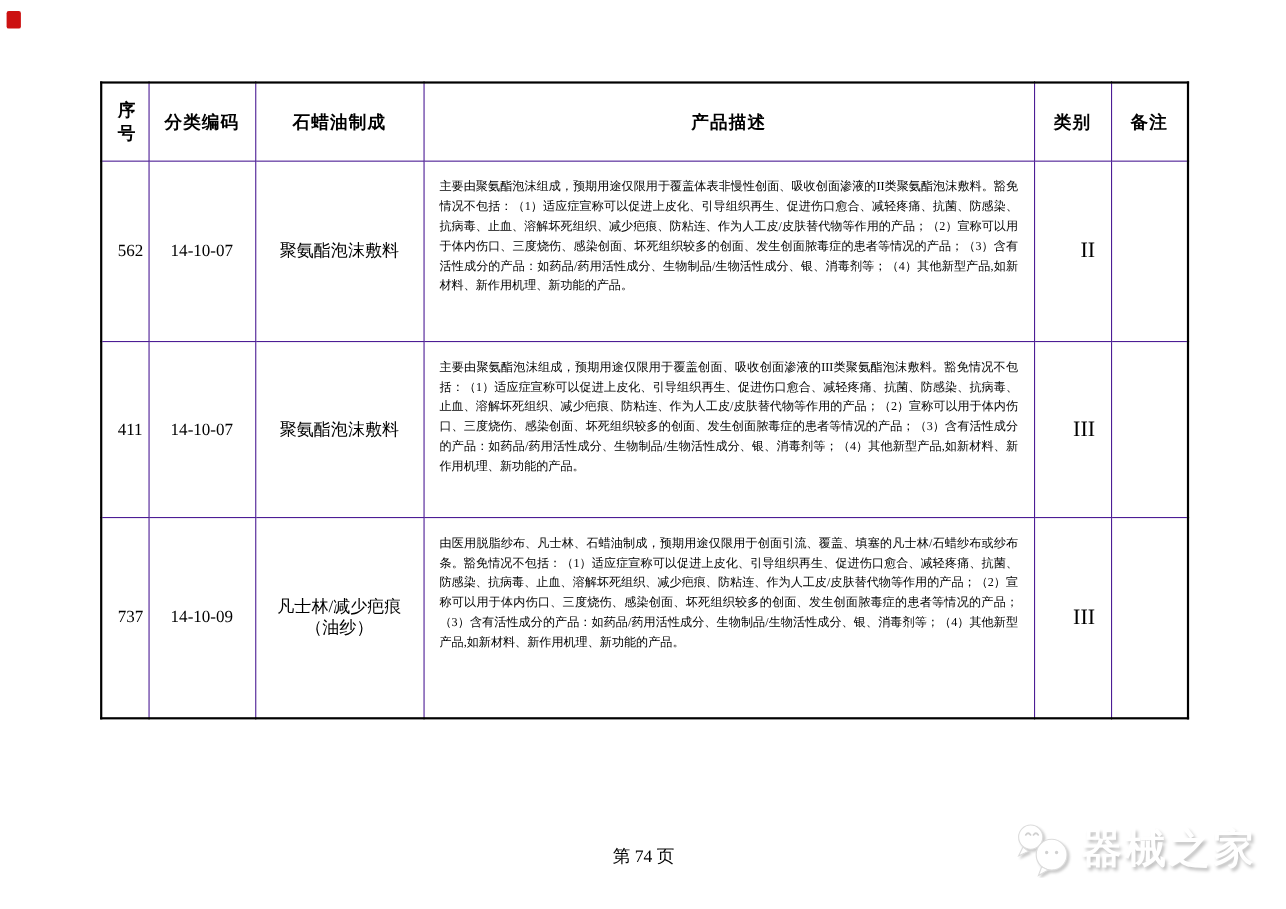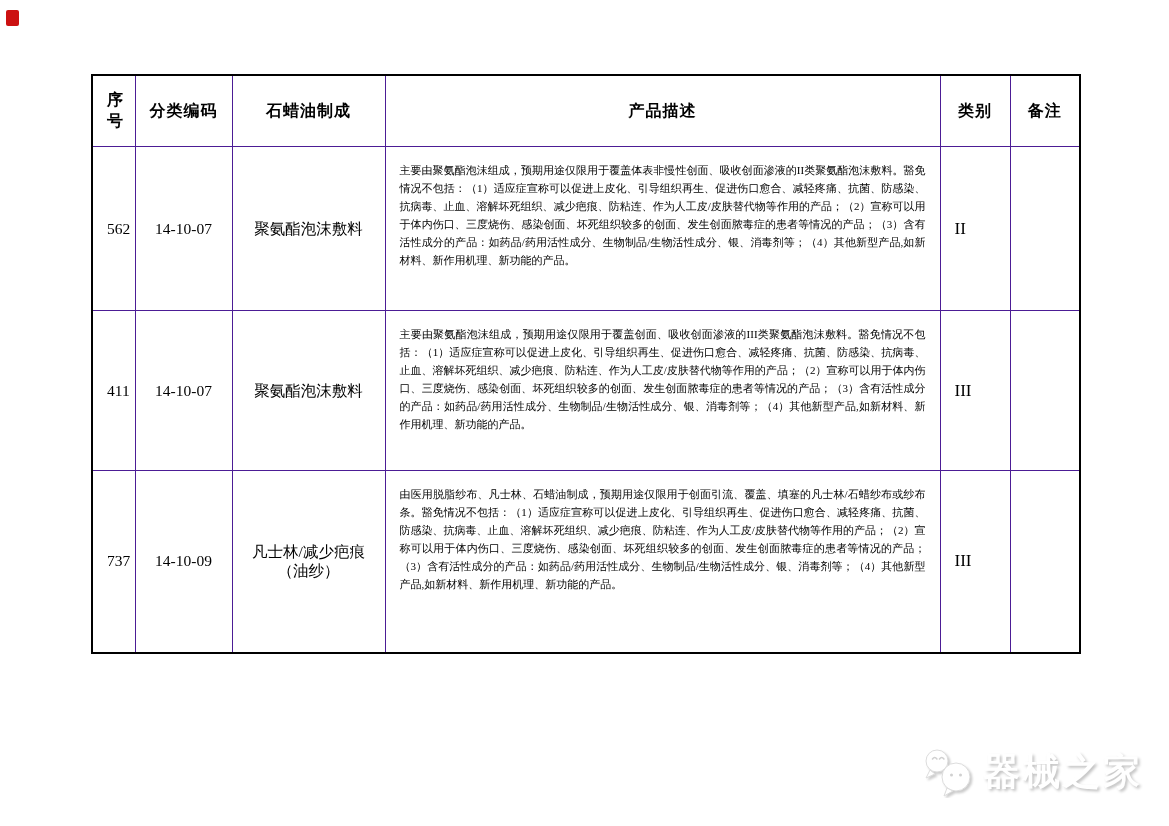--- a/index.html
+++ b/index.html
@@ -20,21 +20,21 @@
   table.catalog th, table.catalog td { border:1px solid #4c1d95; padding:14px; }
   table.catalog th {
     height:22px; font-size:16px; font-weight:bold; text-align:center;
     vertical-align:middle; letter-spacing:1px;
   }
   td.c-seq, td.c-code, td.c-name {
     text-align:center; vertical-align:middle; font-size:15.5px;
   }
   td.c-name { padding:0 6px; line-height:19px; }
   td.c-cat {
-    text-align:left; vertical-align:middle; font-size:17px;
+    text-align:right; vertical-align:middle; font-size:20px;
     font-family:"Liberation Serif","DejaVu Serif",serif;
   }
   td.c-desc {
     vertical-align:top; text-align:justify; text-justify:inter-ideograph;
     font-size:11px; line-height:18.1px; padding:1px 3px 0 4px;
   }
   tr.r0 { height:164px; }
   tr.r1 { height:160px; }
   tr.r2 { height:182px; }
   .footer {
@@ -99,20 +99,23 @@
         <td class="c-seq">737</td>
         <td class="c-code">14-10-09</td>
         <td class="c-name">凡士林/减少疤痕（油纱）</td>
         <td class="c-desc">由医用脱脂纱布、凡士林、石蜡油制成，预期用途仅限用于创面引流、覆盖、填塞的凡士林/石蜡纱布或纱布条。豁免情况不包括：（1）适应症宣称可以促进上皮化、引导组织再生、促进伤口愈合、减轻疼痛、抗菌、防感染、抗病毒、止血、溶解坏死组织、减少疤痕、防粘连、作为人工皮/皮肤替代物等作用的产品；（2）宣称可以用于体内伤口、三度烧伤、感染创面、坏死组织较多的创面、发生创面脓毒症的患者等情况的产品；（3）含有活性成分的产品：如药品/药用活性成分、生物制品/生物活性成分、银、消毒剂等；（4）其他新型产品,如新材料、新作用机理、新功能的产品。</td>
         <td class="c-cat">III</td>
         <td class="c-remark"></td>
       </tr>
     </tbody>
   </table>
 
+  <div class="footer">
+    <span>第 74 页</span>
+  </div>
 
   <div class="watermark">
     <svg width="54" height="52" viewBox="0 0 54 52" aria-hidden="true">
       <defs>
         <filter id="ws" x="-30%" y="-30%" width="170%" height="170%">
           <feDropShadow dx="2" dy="2" stdDeviation="1" flood-color="#c6c6c6" flood-opacity="0.9"></feDropShadow>
         </filter>
       </defs>
       <g filter="url(#ws)">
         <g fill="#ffffff" stroke="#dcdcdc" stroke-width="1">

